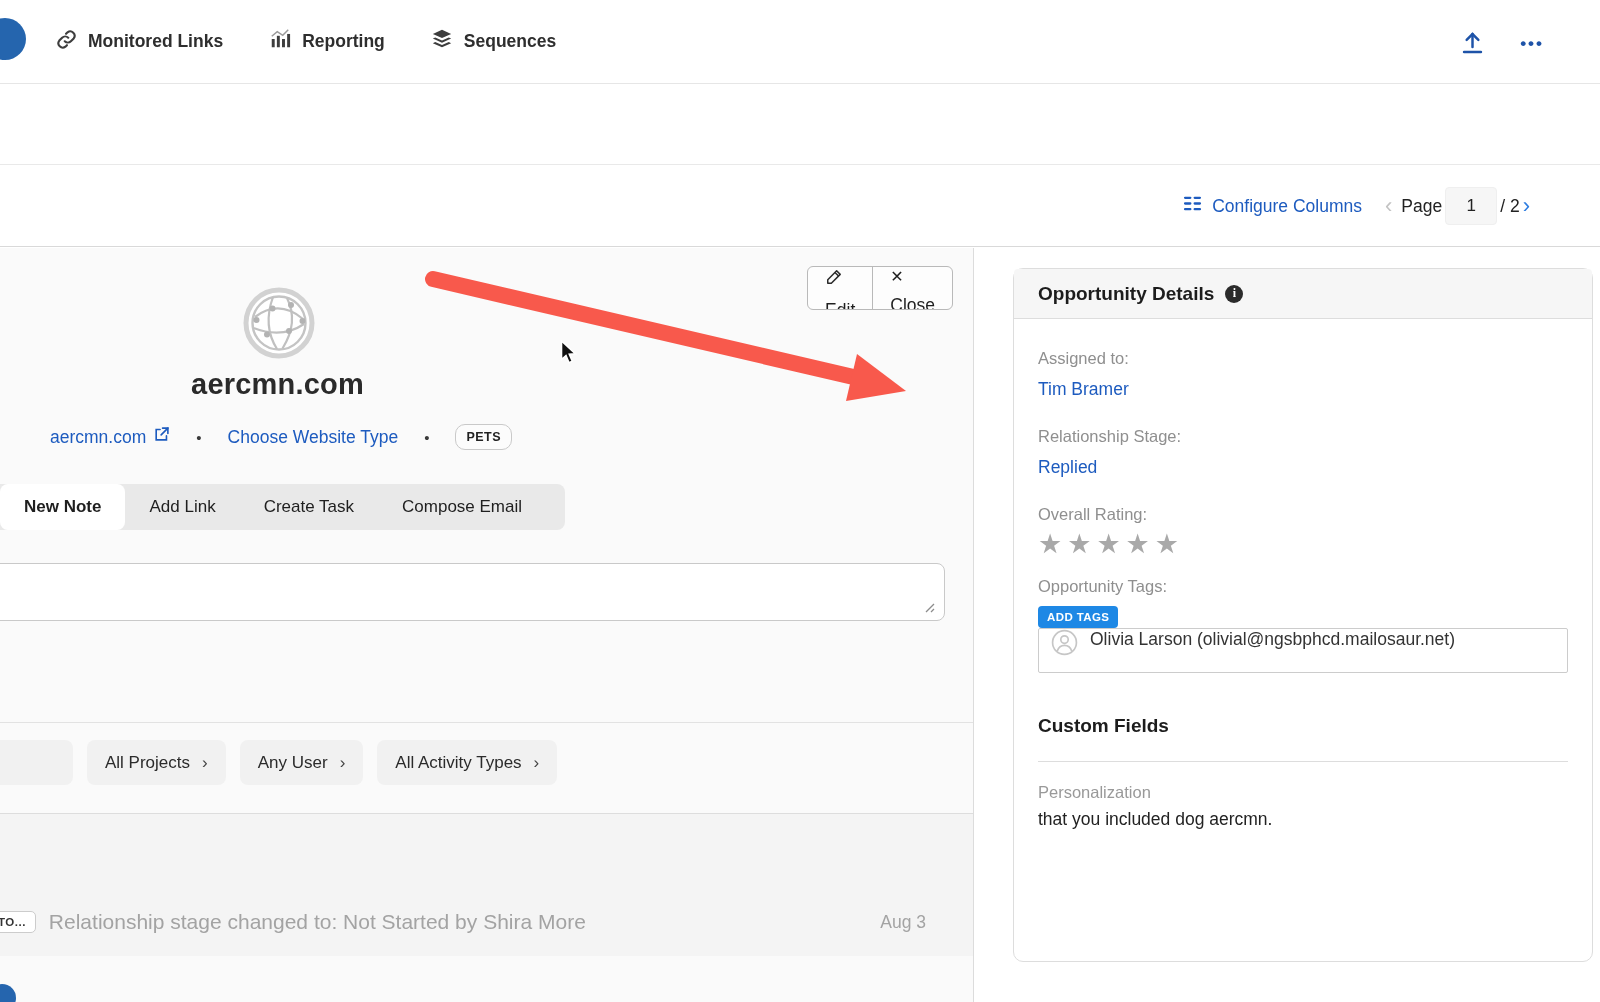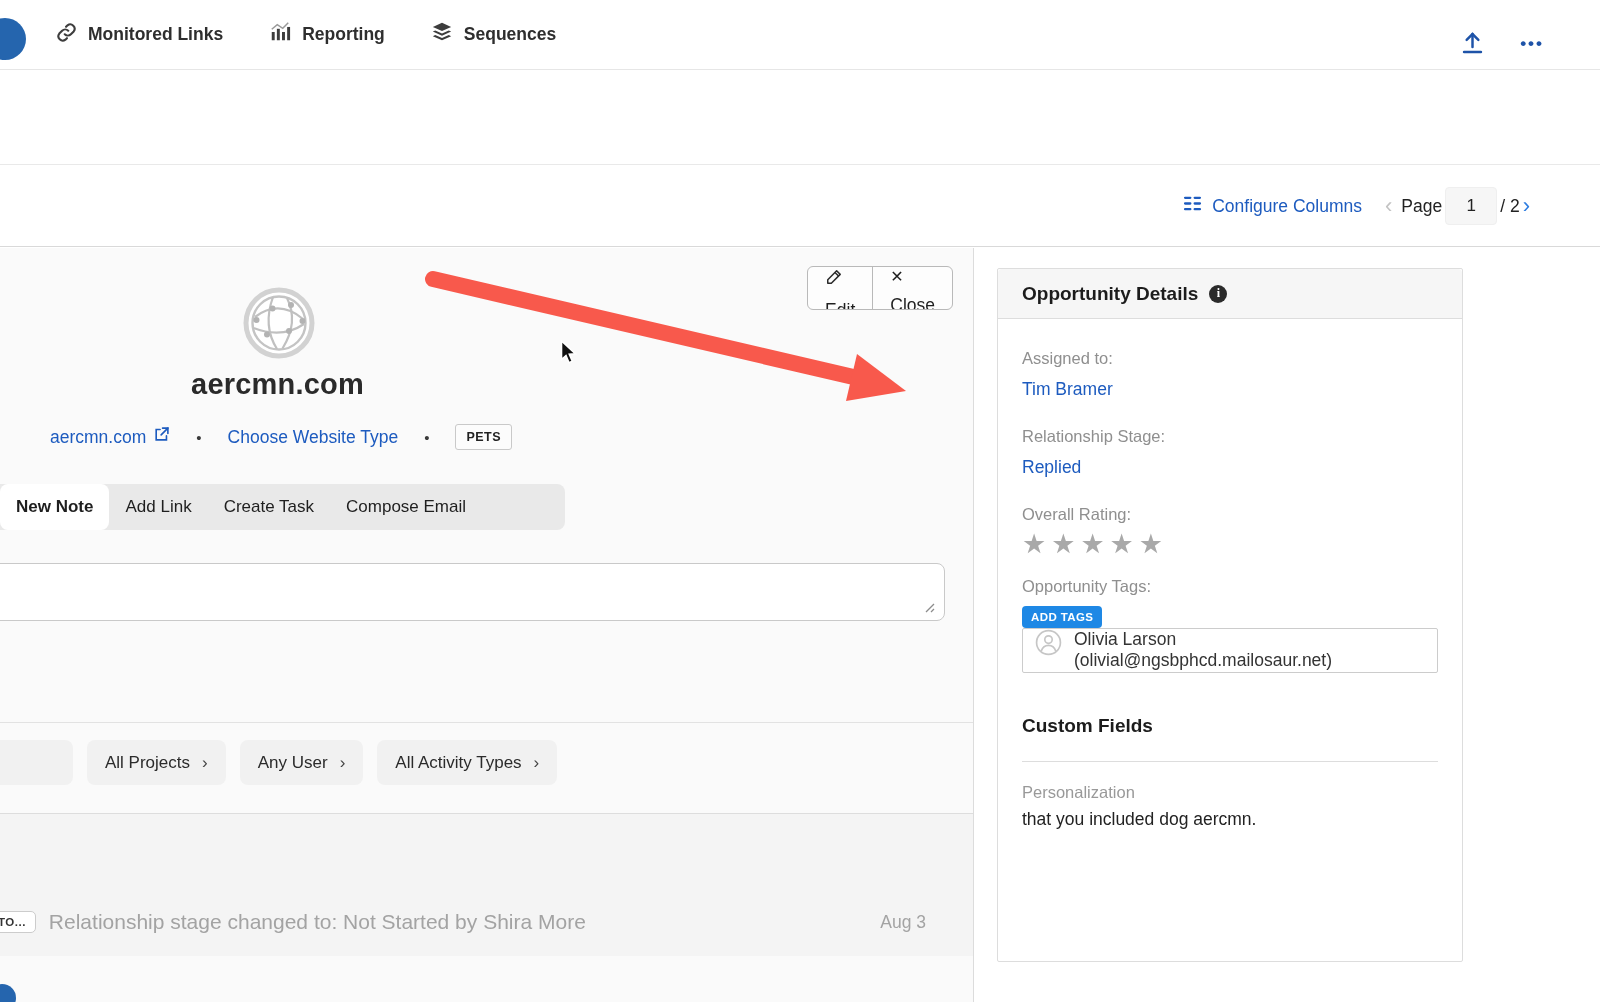--- a/index.html
+++ b/index.html
@@ -1,21 +1,21 @@
 <!DOCTYPE html>
 <html><head>
 <meta charset="utf-8">
 <style>
   * { margin:0; padding:0; box-sizing:border-box; }
   html,body { background:#fff; }
   .page { position:relative; width:1600px; height:1002px; background:#fff;
           font-family:"Liberation Sans", sans-serif; overflow:hidden; color:#2d2d2d; }
 
   
-  .topnav { position:absolute; top:0; left:0; right:0; height:70px; background:#fff;
+  .topnav { position:absolute; top:0; left:0; right:0; height:84px; background:#fff;
             border-bottom:1px solid #e6e6e6; display:flex; align-items:center;
             gap:46px; padding-left:56px; }
   .logo-circle { position:absolute; left:-16px; top:18px; width:42px; height:42px;
                  border-radius:50%; background:#2565ae; }
   .nav-item { display:flex; align-items:center; gap:11px; font-weight:bold;
               font-size:17.5px; color:#2e2e2e; cursor:pointer; }
   .nav-item svg { color:#3d3d3d; }
   .topnav-right { position:absolute; right:56px; top:0; height:88px; display:flex;
                   gap:34px; align-items:center; color:#1e53a8; }
   .more-dots { font-size:17px; letter-spacing:2px; font-weight:bold; cursor:pointer; }
@@ -51,27 +51,27 @@
   .btn-group .btn + .btn { border-left:1px solid #b9b9b9; }
   .x-glyph { font-size:16px; }
 
   .globe { position:absolute; top:38px; left:242px; }
   .site-title { position:absolute; top:120px; left:80px; width:395px; text-align:center;
                 font-size:29px; font-weight:bold; color:#2a2a2a; letter-spacing:0.2px; }
   .meta-row { position:absolute; top:176px; left:50px; display:flex; align-items:center;
               gap:26px; font-size:17.5px; }
   .blue-link { color:#1d5bbf; cursor:pointer; display:flex; align-items:center; gap:7px; text-decoration:none; }
   .dot-sep { color:#3a3a3a; font-size:15px; }
-  .pets-badge { border:1px solid #c9c9c9; border-radius:3px; background:#fcfcfc;
+  .pets-badge { border:1px solid #c9c9c9; border-radius:10px; background:#fcfcfc;
                 padding:5px 10px; font-size:12.5px; font-weight:bold; color:#222;
                 letter-spacing:0.5px; }
 
   .tabstrip { position:absolute; top:236px; left:0; width:565px; height:46px;
               background:#e9e9e9; border-radius:0 8px 8px 0; display:flex; align-items:stretch; }
-  .tab { display:flex; align-items:center; padding:0 16px; font-size:17px; color:#1f1f1f; cursor:pointer; }
+  .tab { display:flex; align-items:center; padding:0 24px; font-size:17px; color:#1f1f1f; cursor:pointer; }
   .tab.active { background:#fff; border-radius:8px; font-weight:bold; }
 
   .note-area { position:absolute; top:315px; left:-18px; width:963px; height:58px;
                background:#fff; border:1px solid #c9c9c9; border-radius:8px; resize:none;
                font-family:"Liberation Sans", sans-serif; font-size:16px; padding:8px 12px; }
   .resize-grip { position:absolute; top:352px; left:922px; pointer-events:none; }
 
   .divider1 { position:absolute; top:474px; left:0; width:100%; height:1px; background:#e2e2e2; }
 
   .filters { position:absolute; top:492px; left:-18px; display:flex; gap:14px; }
@@ -86,22 +86,22 @@
   .activity-row { position:absolute; top:96px; left:0; right:47px; display:flex; align-items:center; }
   .activity-badge { margin-left:-12px; background:#fff; border:1px solid #cccccc;
                     border-radius:5px; padding:4px 9px; font-size:11.5px; font-weight:bold;
                     color:#333; letter-spacing:0.5px; }
   .activity-text { margin-left:13px; color:#a3a3a3; font-size:21px; flex:1; }
   .activity-date { color:#a3a3a3; font-size:17.5px; }
 
   .annotation { position:absolute; top:0; left:0; pointer-events:none; }
 
   
-  .details-card { position:absolute; top:20px; left:22px; width:466px; height:694px;
-                  border:1px solid #ddd; border-radius:2px; background:#fff; }
+  .details-card { position:absolute; top:20px; left:38px; width:580px; height:694px;
+                  border:1px solid #ddd; border-radius:10px; background:#fff; }
   .card-header { height:50px; background:#f6f6f6; border-bottom:1px solid #ddd;
                  border-radius:4px 4px 0 0; display:flex; align-items:center;
                  padding-left:24px; gap:11px; }
   .card-title { font-size:19px; font-weight:bold; color:#1c1c1c; }
   .info-icon { width:18px; height:18px; border-radius:50%; background:#2b2b2b; color:#fff;
                font-size:12px; font-weight:bold; display:flex; align-items:center;
                justify-content:center; font-family:"Liberation Serif", serif; cursor:pointer; }
   .card-body { padding:30px 24px 0 24px; }
   .fld-label { color:#8f8f8f; font-size:16.5px; }
   .fld-link { color:#1d5bbf; font-size:17.5px; margin:11px 0 27px; cursor:pointer; }

